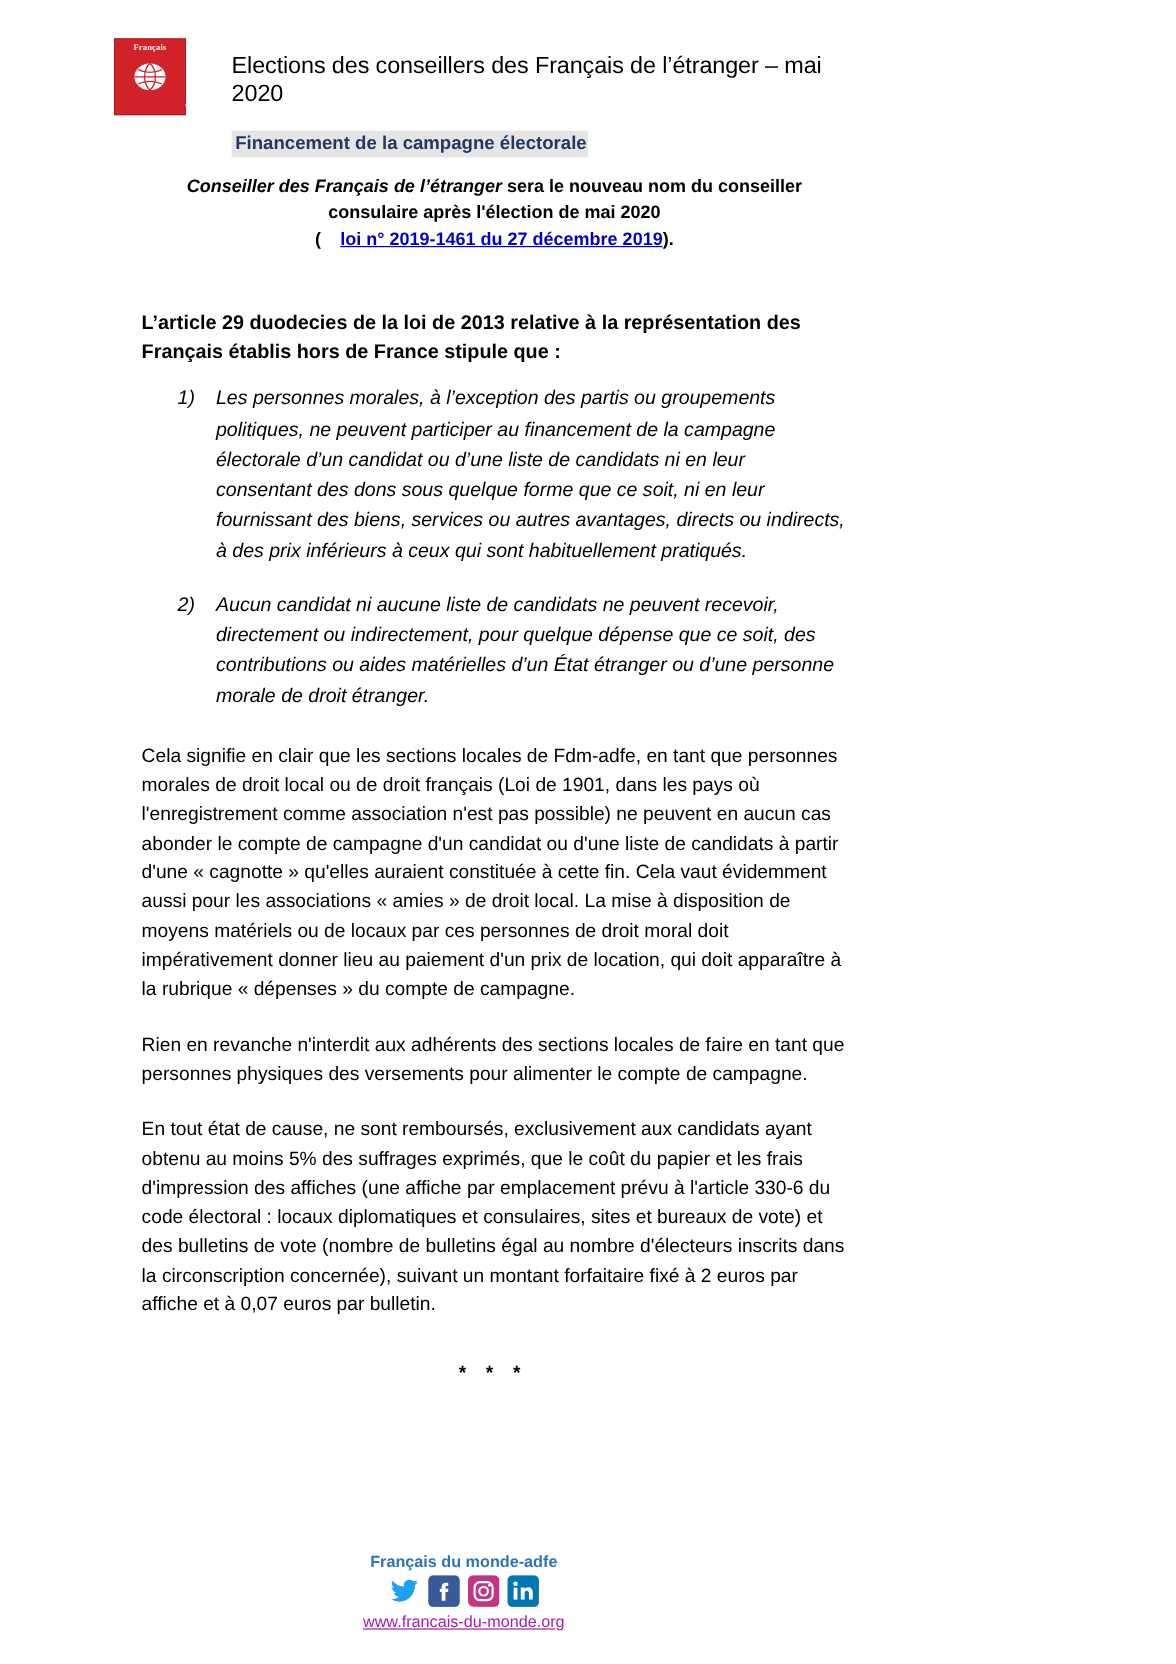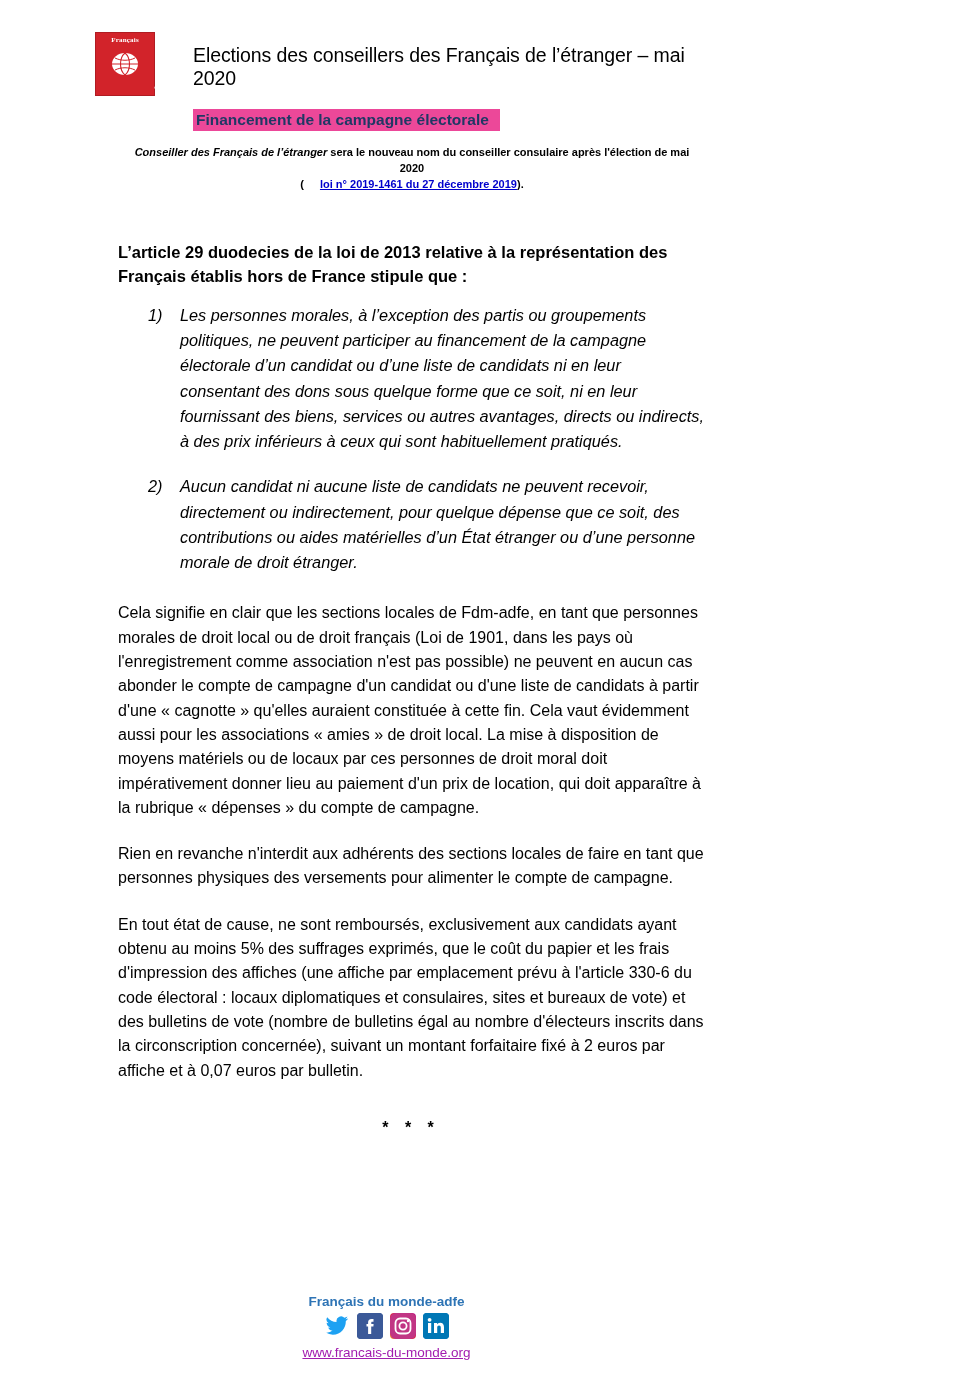--- a/index.html
+++ b/index.html
@@ -71,32 +71,32 @@
     font-weight: normal;
     line-height: 1.2;
     margin: 14px 0 0 0;
     letter-spacing: -0.1px;
   }
   .doc-subtitle-wrap {
     margin-top: 18px;
   }
   .doc-subtitle {
     display: inline-block;
-    background: #ec4899;
+    background: #e5e5e5;
     color: #1f3864;
     font-size: 15.5px;
     font-weight: bold;
-    padding: 1px 11px 2px 3px;
+    padding: 1px 1px 2px 3px;
     line-height: 1.25;
   }
 
   .note {
     margin: 14px 95px 0 130px;
     text-align: center;
-    font-size: 11px;
+    font-size: 15px;
     line-height: 1.45;
     font-weight: bold;
   }
   .note .ital { font-style: italic; }
   .note a {
     color: #0000cc;
     text-decoration: underline;
     margin-left: 16px;
   }
 

